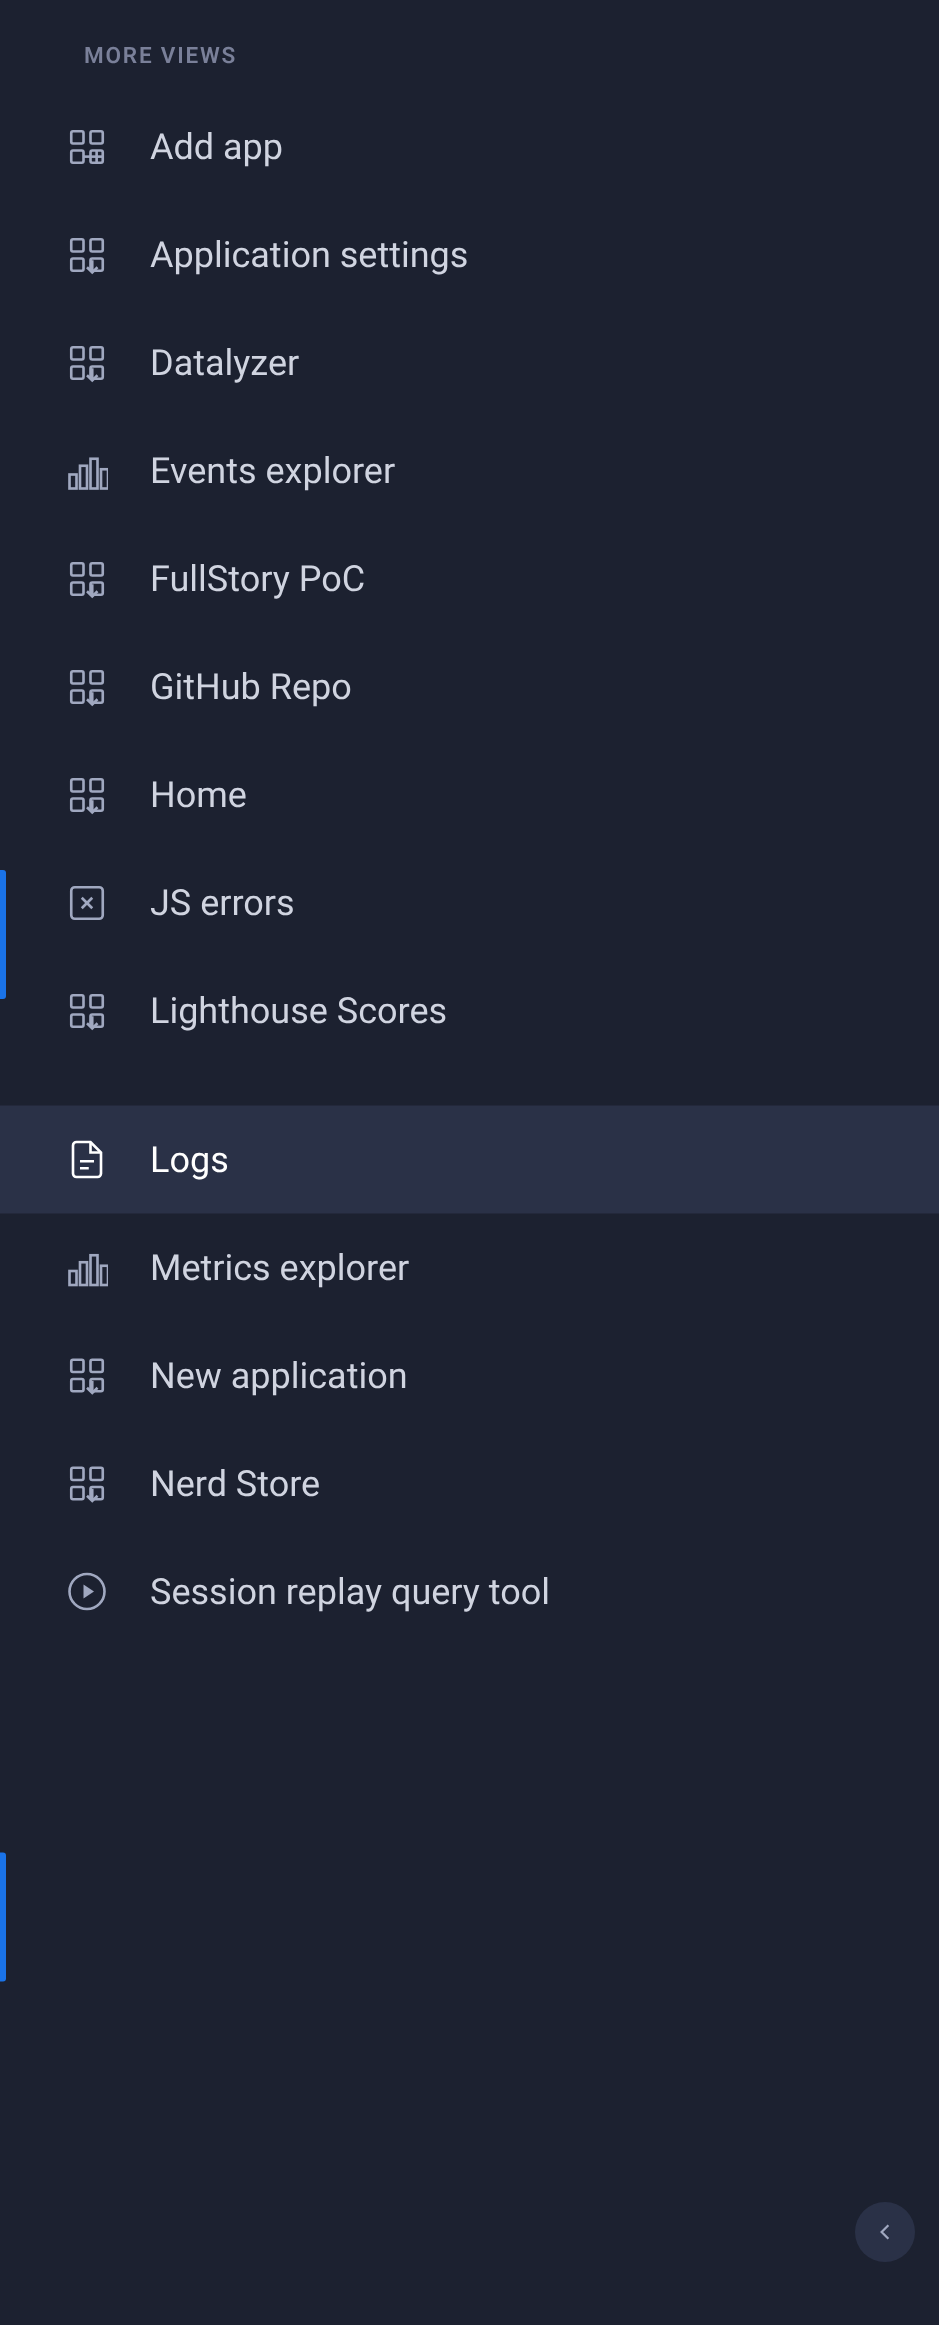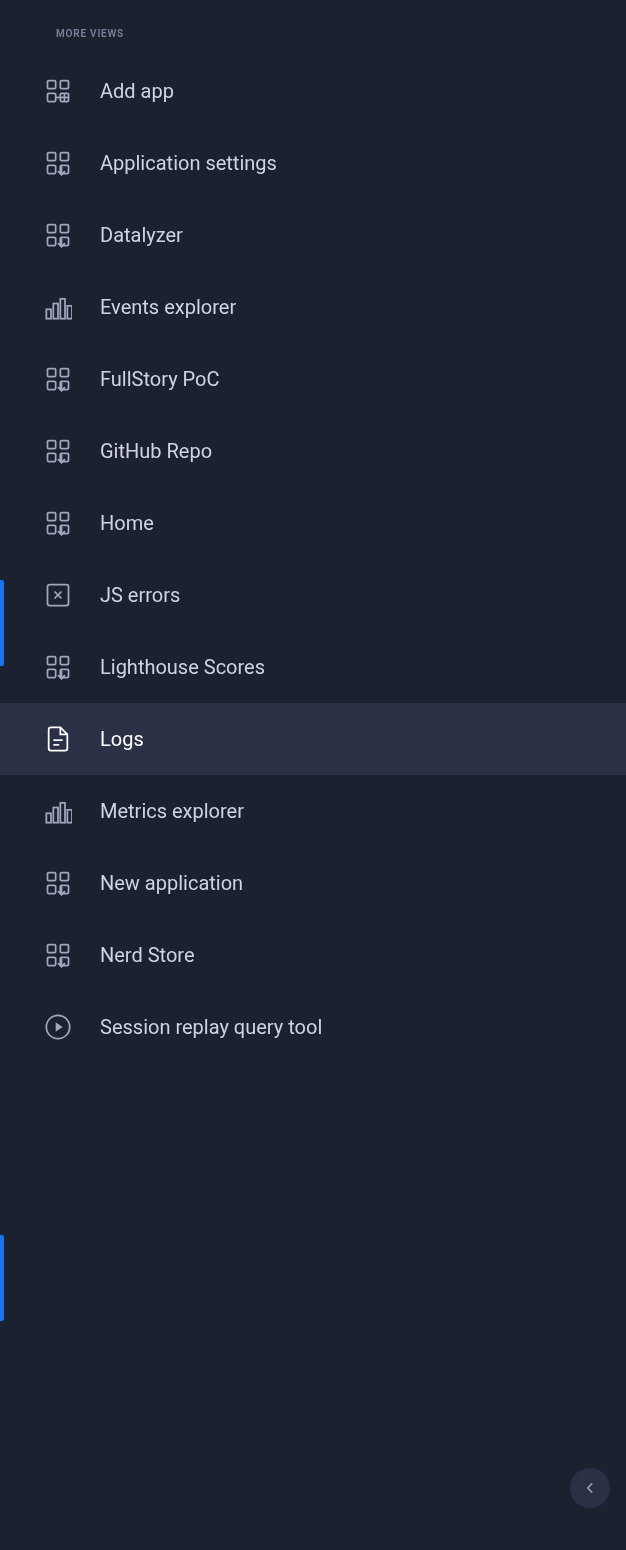--- a/index.html
+++ b/index.html
@@ -36,59 +36,60 @@
       top: 1235px;
       width: 4px;
       height: 86px;
       background: #1a73e8;
       border-radius: 0 2px 2px 0;
       z-index: 10;
     }
 
     .section-header {
       padding: 28px 56px 16px 56px;
-      font-size: 10px;
+      font-size: 15px;
       font-weight: 600;
       color: #7a8099;
       letter-spacing: 0.08em;
       text-transform: uppercase;
     }
 
     .nav-item {
       display: flex;
       align-items: center;
       padding: 0 40px;
       height: 72px;
       cursor: pointer;
       position: relative;
       transition: background 0.15s;
     }
 
     .nav-item.active {
       background: #2a3147;
+      margin-top: 27px;
     }
 
     .nav-icon {
       width: 36px;
       height: 36px;
       margin-right: 24px;
       display: flex;
       align-items: center;
       justify-content: center;
       flex-shrink: 0;
       color: #a0a8c0;
     }
 
     .nav-icon svg {
       width: 28px;
       height: 28px;
     }
 
     .nav-label {
-      font-size: 20px;
+      font-size: 24px;
       font-weight: 400;
       color: #d0d4e0;
       line-height: 1.2;
     }
 
     .nav-item.active .nav-label {
       color: #ffffff;
     }
 
     .nav-item.active .nav-icon {

